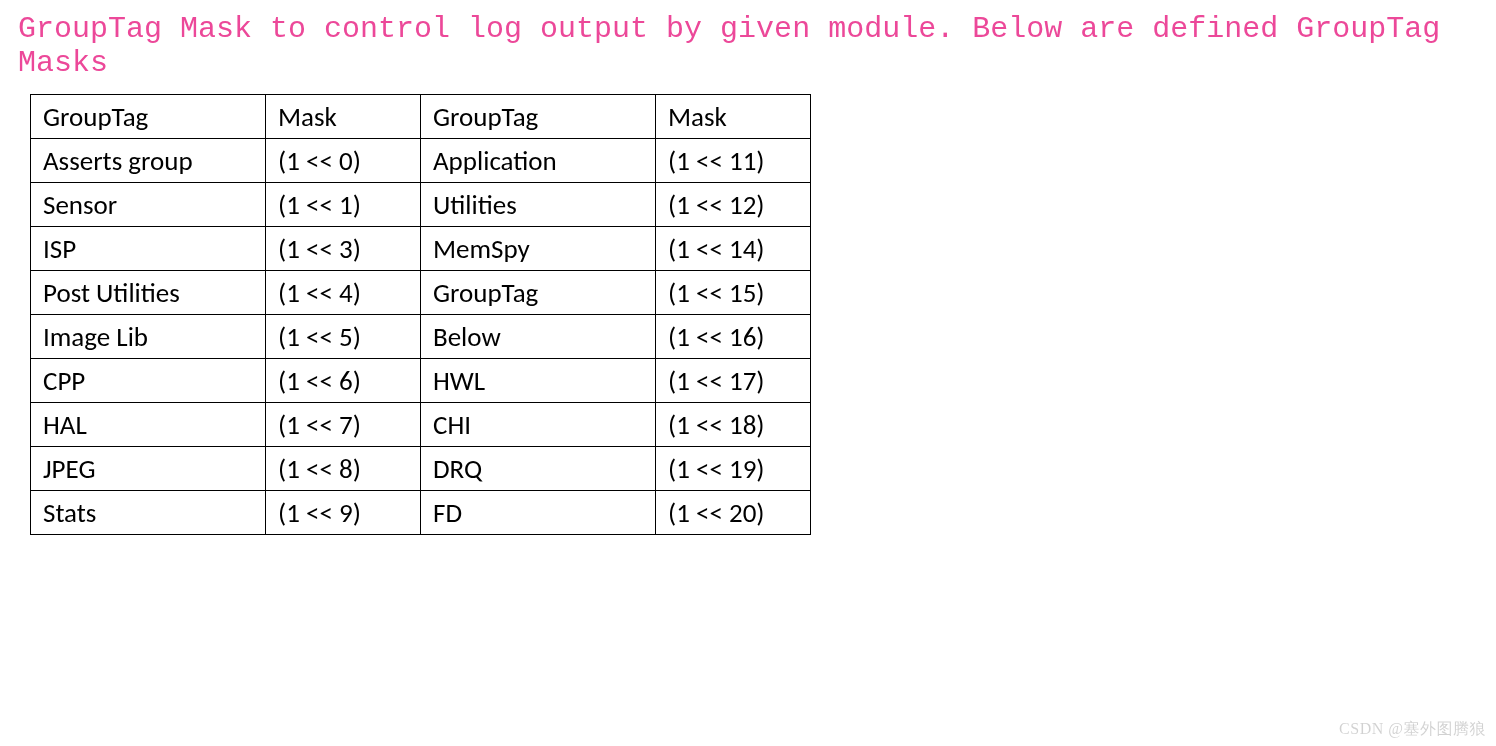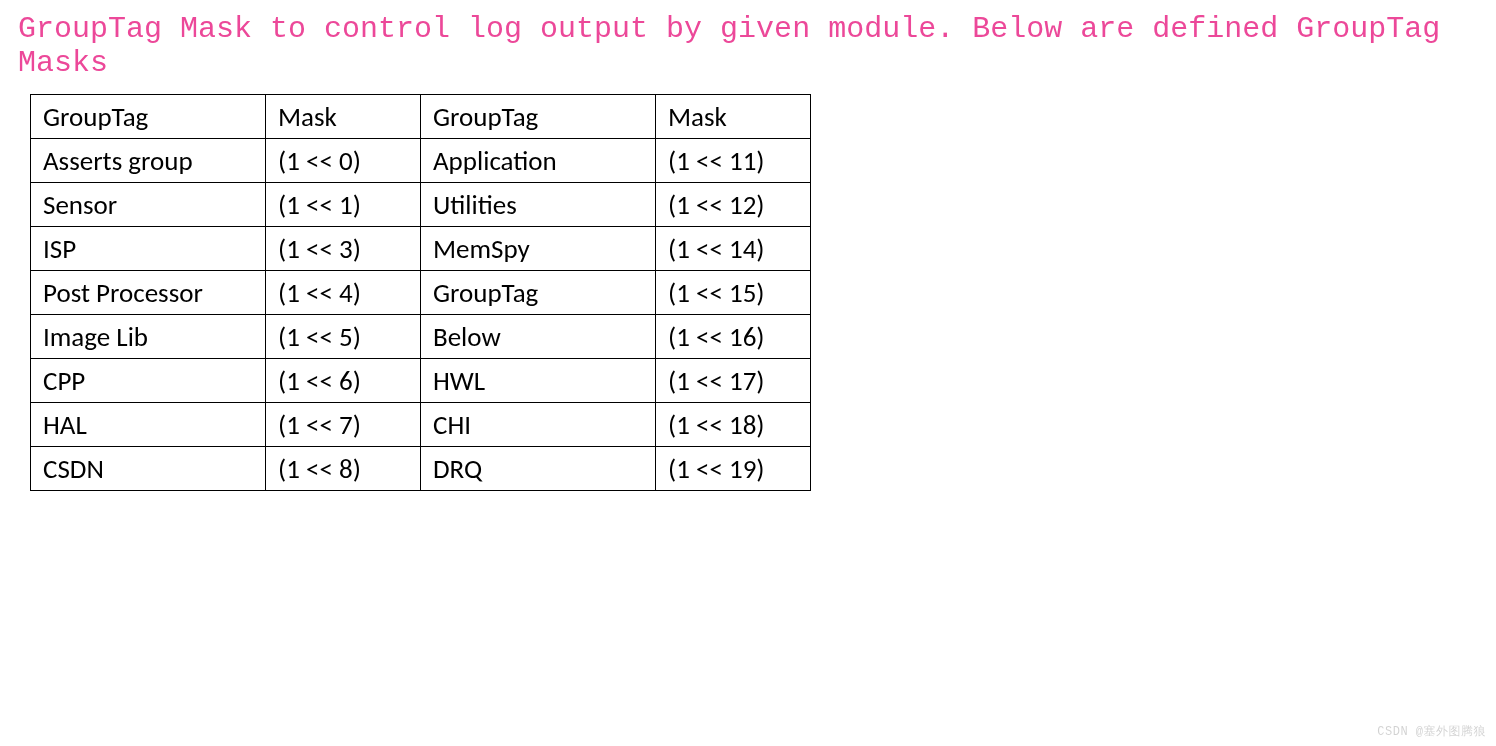--- a/index.html
+++ b/index.html
@@ -31,22 +31,22 @@
       padding: 5px 12px 5px 12px;
       vertical-align: middle;
       white-space: nowrap;
     }
     .col-gt { width: 210px; margin-left: 22px; }
     .col-mask { width: 130px; }
     .watermark {
       position: absolute;
       right: 10px;
       bottom: 6px;
-      font-family: Liberation Mono, monospace;
-      font-size: 12px;
+      font-family: Liberation Serif, serif;
+      font-size: 16px;
       color: rgba(0,0,0,0.18);
       letter-spacing: 0.5px;
     }
   </style>
 </head>
 <body>
 
 <p class="intro">GroupTag Mask to control log output by given module. Below are defined GroupTag Masks</p>
 
 <table>
@@ -69,21 +69,21 @@
     <td>Utilities</td>
     <td>(1 &lt;&lt; 12)</td>
   </tr>
   <tr>
     <td>ISP</td>
     <td>(1 &lt;&lt; 3)</td>
     <td>MemSpy</td>
     <td>(1 &lt;&lt; 14)</td>
   </tr>
   <tr>
-    <td>Post Processor</td>
+    <td>Post Utilities</td>
     <td>(1 &lt;&lt; 4)</td>
     <td>GroupTag</td>
     <td>(1 &lt;&lt; 15)</td>
   </tr>
   <tr>
     <td>Image Lib</td>
     <td>(1 &lt;&lt; 5)</td>
     <td>Below</td>
     <td>(1 &lt;&lt; 16)</td>
   </tr>
@@ -93,21 +93,27 @@
     <td>HWL</td>
     <td>(1 &lt;&lt; 17)</td>
   </tr>
   <tr>
     <td>HAL</td>
     <td>(1 &lt;&lt; 7)</td>
     <td>CHI</td>
     <td>(1 &lt;&lt; 18)</td>
   </tr>
   <tr>
-    <td>CSDN</td>
+    <td>JPEG</td>
     <td>(1 &lt;&lt; 8)</td>
     <td>DRQ</td>
     <td>(1 &lt;&lt; 19)</td>
+  </tr>
+  <tr>
+    <td>Stats</td>
+    <td>(1 &lt;&lt; 9)</td>
+    <td>FD</td>
+    <td>(1 &lt;&lt; 20)</td>
   </tr>
 </tbody>
   </table>
 
 <div class="watermark">CSDN @塞外图腾狼</div>
 
 </body></html>

